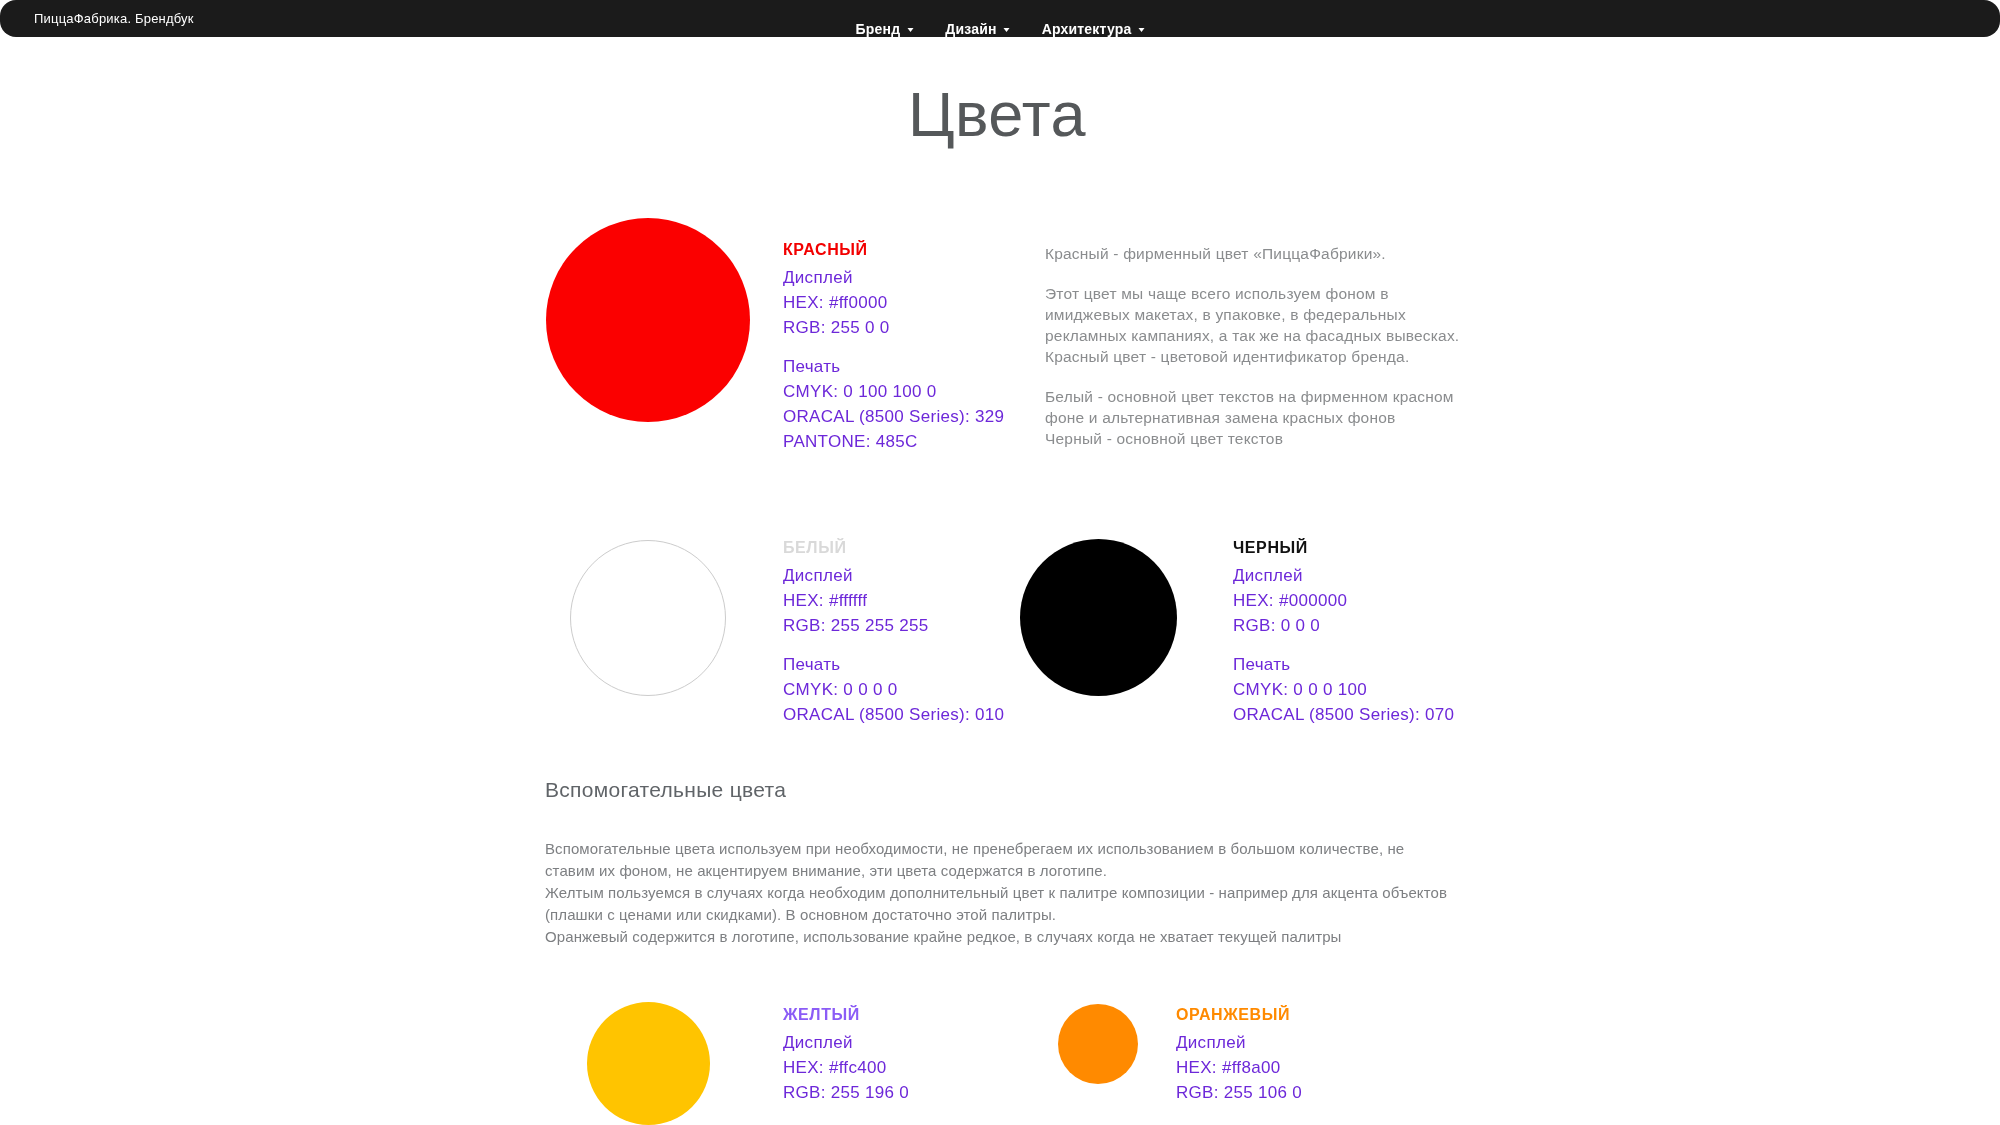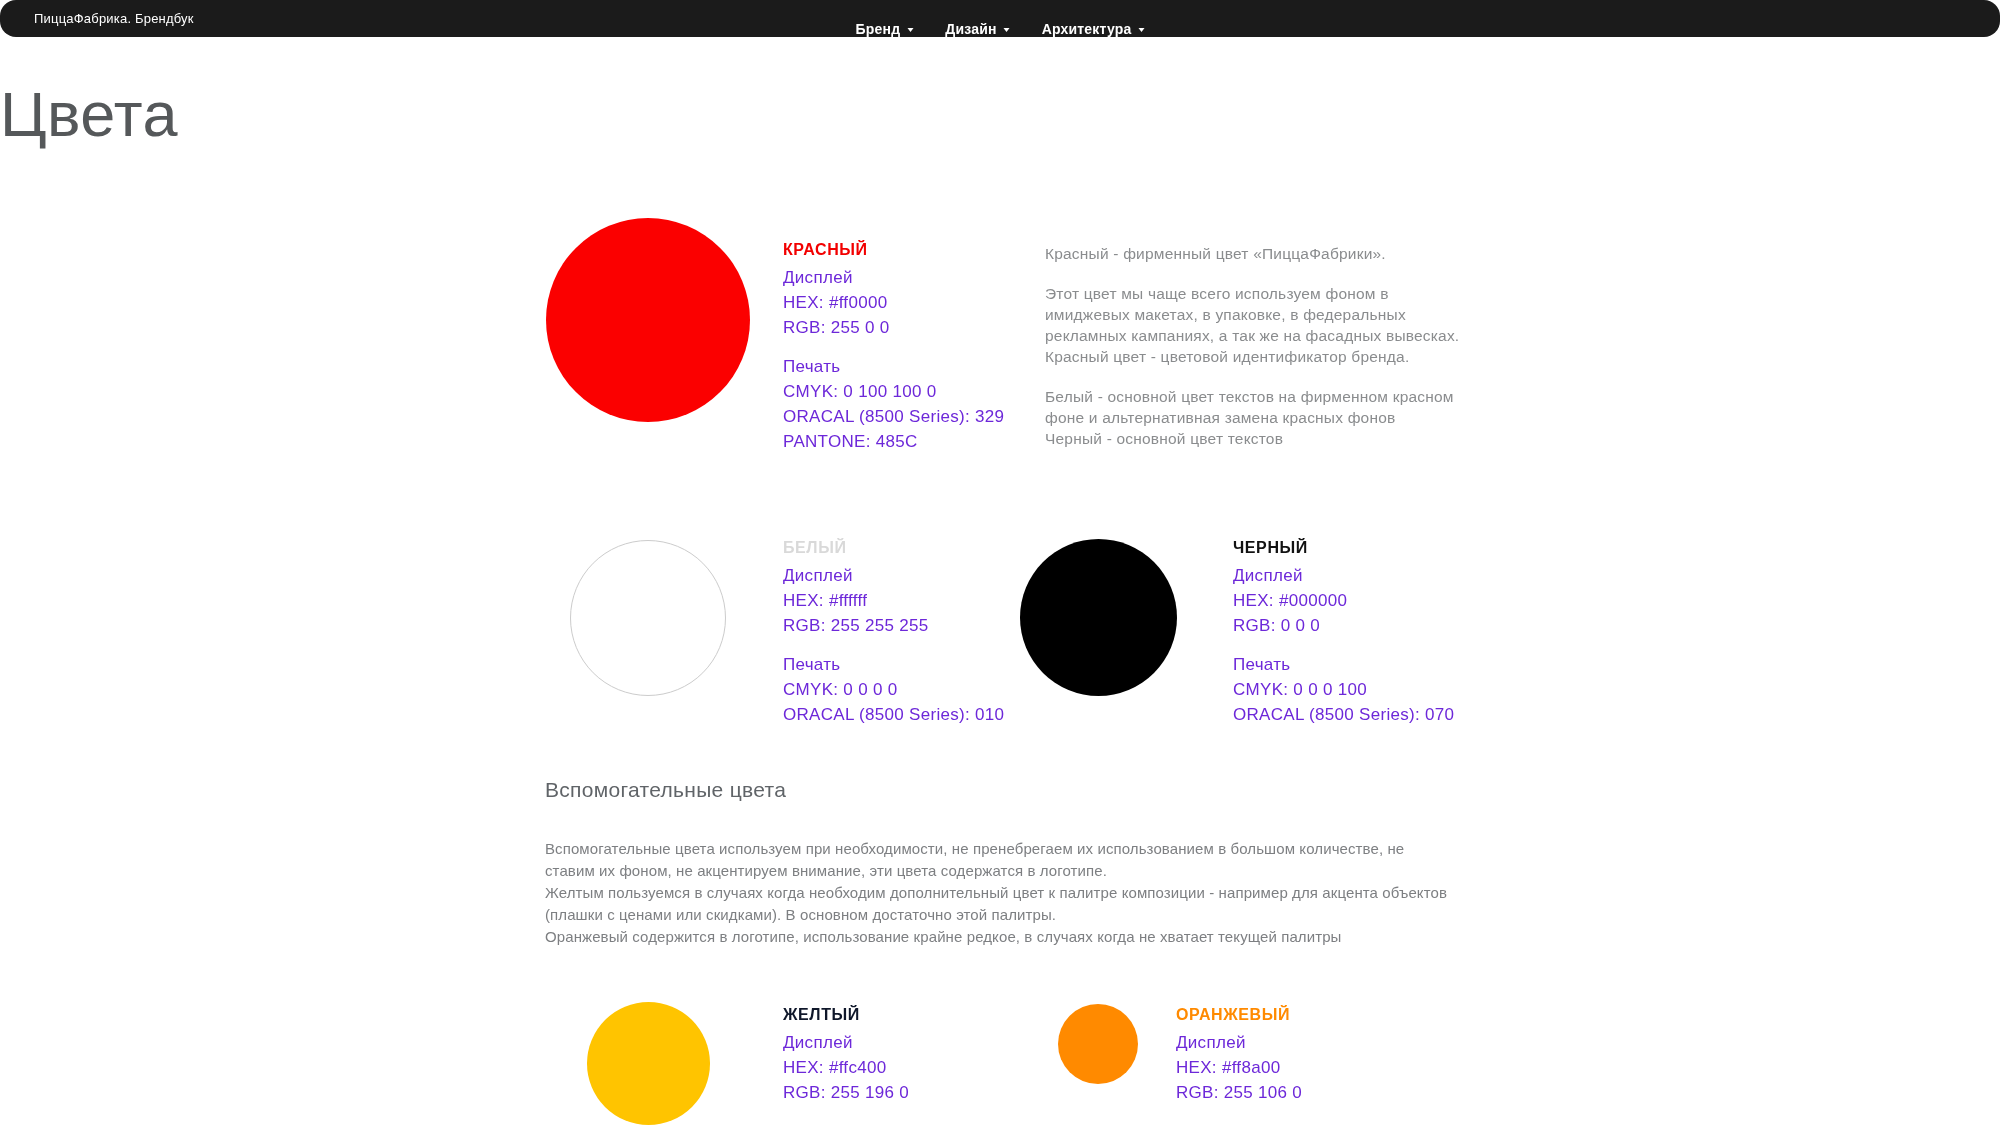--- a/index.html
+++ b/index.html
@@ -34,20 +34,21 @@
   .caret {
     width:0; height:0; margin-top:2px;
     border-left:3.5px solid transparent;
     border-right:3.5px solid transparent;
     border-top:4px solid #ffffff;
   }
 
   
   .page-title {
     position:absolute; left:0; top:78px; width:1994px;
+    text-align:center;
     font-size:63px; font-weight:300; color:#55585a;
     letter-spacing:.5px;
   }
   .sub-heading {
     position:absolute; left:545px; top:778px;
     font-size:21px; font-weight:400; color:#606468;
     letter-spacing:.3px;
   }
 
   
@@ -151,21 +152,21 @@
 
   <div class="support-para">
     <div>Вспомогательные цвета используем при необходимости, не пренебрегаем их использованием в большом количестве, не ставим их фоном, не акцентируем внимание, эти цвета содержатся в логотипе.</div>
     <div>Желтым пользуемся в случаях когда необходим дополнительный цвет к палитре композиции - например для акцента объектов (плашки с ценами или скидками). В основном достаточно этой палитры.</div>
     <div>Оранжевый содержится в логотипе, использование крайне редкое, в случаях когда не хватает текущей палитры</div>
   </div>
 
   <div class="circle" style="left: 587px; top: 1002px; width: 123px; height: 123px; background-color: rgb(255, 196, 0);"></div>
 
   <div class="info" style="left:783px;top:1005px;">
-    <div class="swatch-name" style="color: #0f172a;">ЖЕЛТЫЙ</div>
+    <div class="swatch-name" style="color: #8b5cf6;">ЖЕЛТЫЙ</div>
     <div class="info-line">Дисплей</div>
     <div class="info-line">HEX: #ffc400</div>
     <div class="info-line">RGB: 255 196 0</div>
   </div>
 
   <div class="circle" style="left: 1058px; top: 1004px; width: 80px; height: 80px; background-color: rgb(255, 138, 0);"></div>
 
   <div class="info" style="left:1176px;top:1005px;">
     <div class="swatch-name" style="color: rgb(255, 138, 0);">ОРАНЖЕВЫЙ</div>
     <div class="info-line">Дисплей</div>

